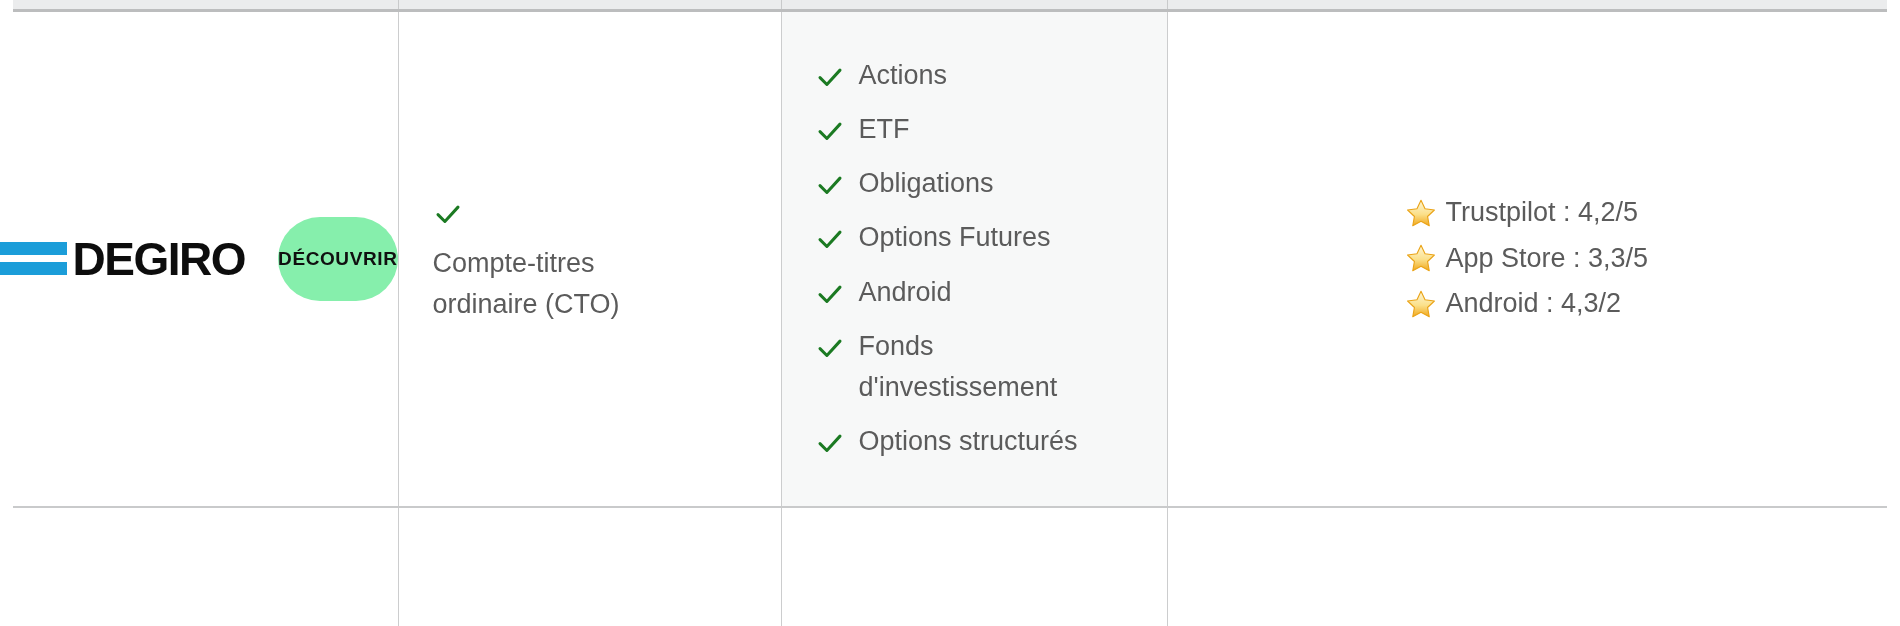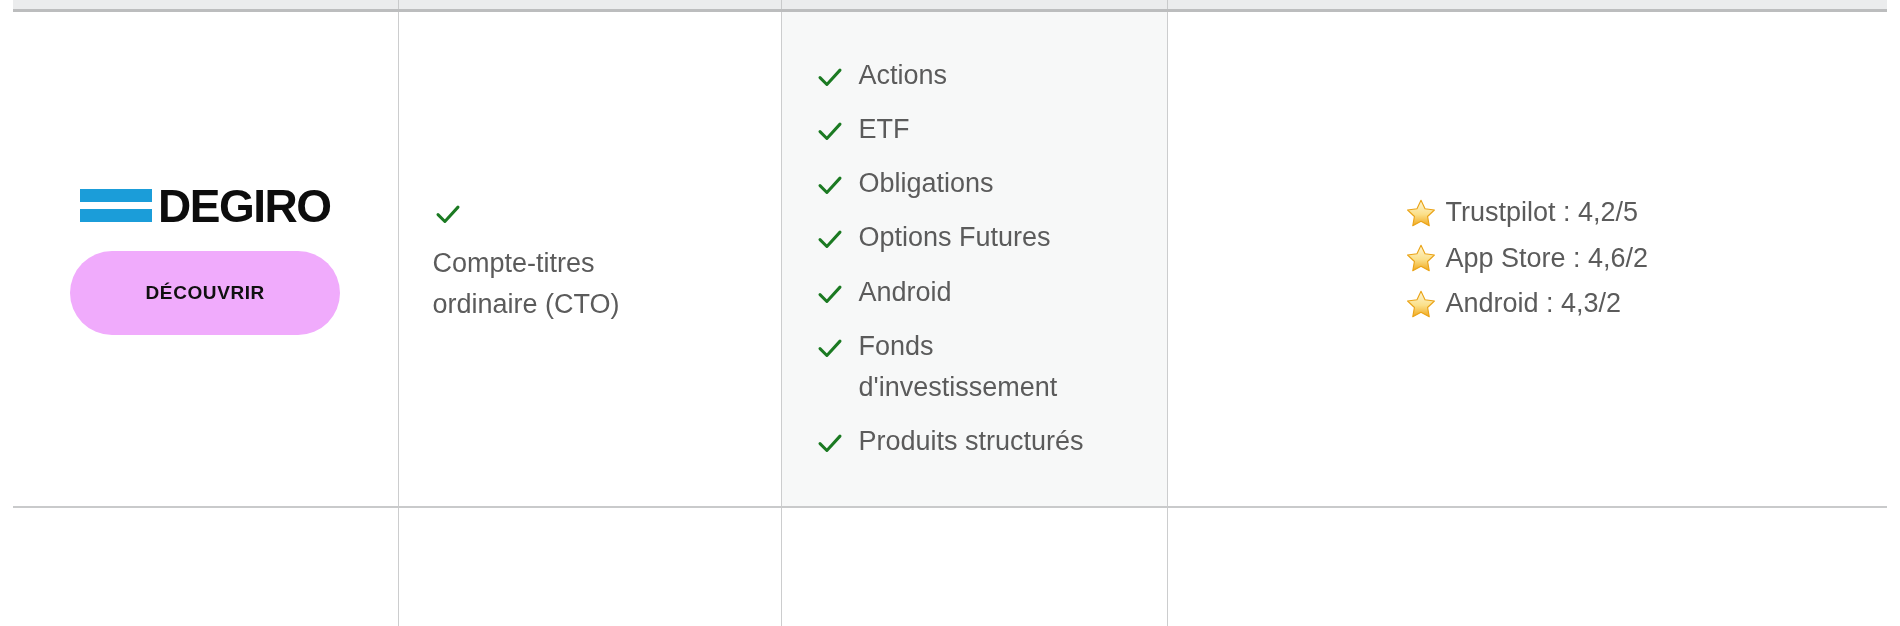--- a/index.html
+++ b/index.html
@@ -73,24 +73,24 @@
 
   
   .col-brand  { width: 385px; }
   .col-acct   { width: 383px; }
   .col-prod   { width: 386px; }
   .col-rating { width: 720px; }
 
   
   .brand-cell-inner {
     display: flex;
-    flex-direction: column;
+    flex-direction: row;
     align-items: center;
     justify-content: flex-end;
-    gap: 22px;
+    gap: 33px;
   }
   .logo {
     display: flex;
     align-items: center;
     gap: 6px;
     height: 46px;
   }
   .logo-bars {
     display: flex;
     flex-direction: column;
@@ -112,21 +112,21 @@
     line-height: 1;
     white-space: nowrap;
   }
   .cta-button {
     display: flex;
     align-items: center;
     justify-content: center;
     width: 270px;
     height: 84px;
     border-radius: 42px;
-    background: #f0abfc;
+    background: #86efac;
     border: none;
     color: #101010;
     font-family: "Liberation Sans", sans-serif;
     font-weight: bold;
     font-size: 19px;
     letter-spacing: 0.6px;
     cursor: pointer;
     padding: 0;
   }
 
@@ -310,21 +310,21 @@
               <span class="check-label">Fonds
 d'investissement</span>
             </li>
 
             <li class="check-item">
               <span class="check-icon">
                 <svg viewBox="0 0 24 24" width="30" height="30" fill="none" stroke="#1b7a22" stroke-width="2.4" stroke-linecap="round" stroke-linejoin="round">
                       <polyline points="4,12.5 9.5,18 20,6.5"></polyline>
                     </svg>
               </span>
-              <span class="check-label">Produits structurés</span>
+              <span class="check-label">Options structurés</span>
             </li>
 
           </ul>
         </div>
       </td>
 
       <td>
         <div class="ratings-wrap">
           <ul class="ratings-list">
 
@@ -350,21 +350,21 @@
                   <defs>
                     <linearGradient id="sg1" x1="0" y1="0" x2="0" y2="1">
                       <stop offset="0%" stop-color="#fdf6d8"></stop>
                       <stop offset="55%" stop-color="#fbe08a"></stop>
                       <stop offset="100%" stop-color="#f0a81e"></stop>
                     </linearGradient>
                   </defs>
                   <polygon points="16,2.4 20.3,11.5 30.3,12.8 23,19.7 24.8,29.6 16,24.8 7.2,29.6 9,19.7 1.7,12.8 11.7,11.5" fill="url(#sg1)" stroke="#eaa316" stroke-width="1.2" stroke-linejoin="round"></polygon>
                 </svg>
               </span>
-              <span class="rating-label">App Store : 4,6/2</span>
+              <span class="rating-label">App Store : 3,3/5</span>
             </li>
 
             <li class="rating-item">
               <span class="star-icon">
                 <svg viewBox="0 0 32 32" width="30" height="30">
                   <defs>
                     <linearGradient id="sg2" x1="0" y1="0" x2="0" y2="1">
                       <stop offset="0%" stop-color="#fdf6d8"></stop>
                       <stop offset="55%" stop-color="#fbe08a"></stop>
                       <stop offset="100%" stop-color="#f0a81e"></stop>

